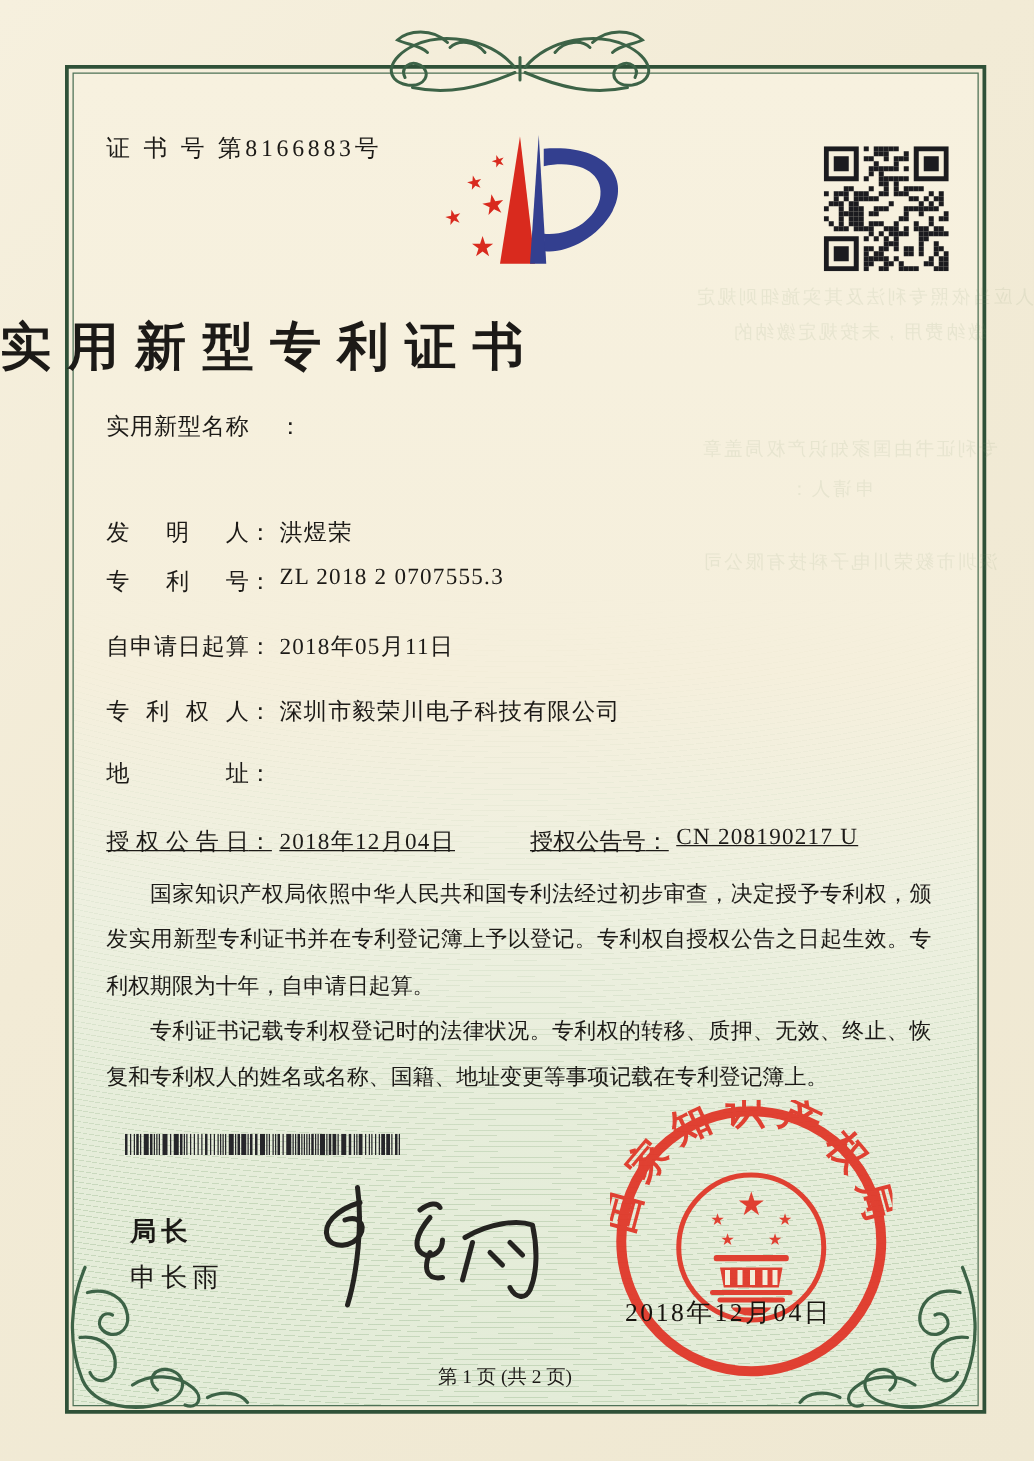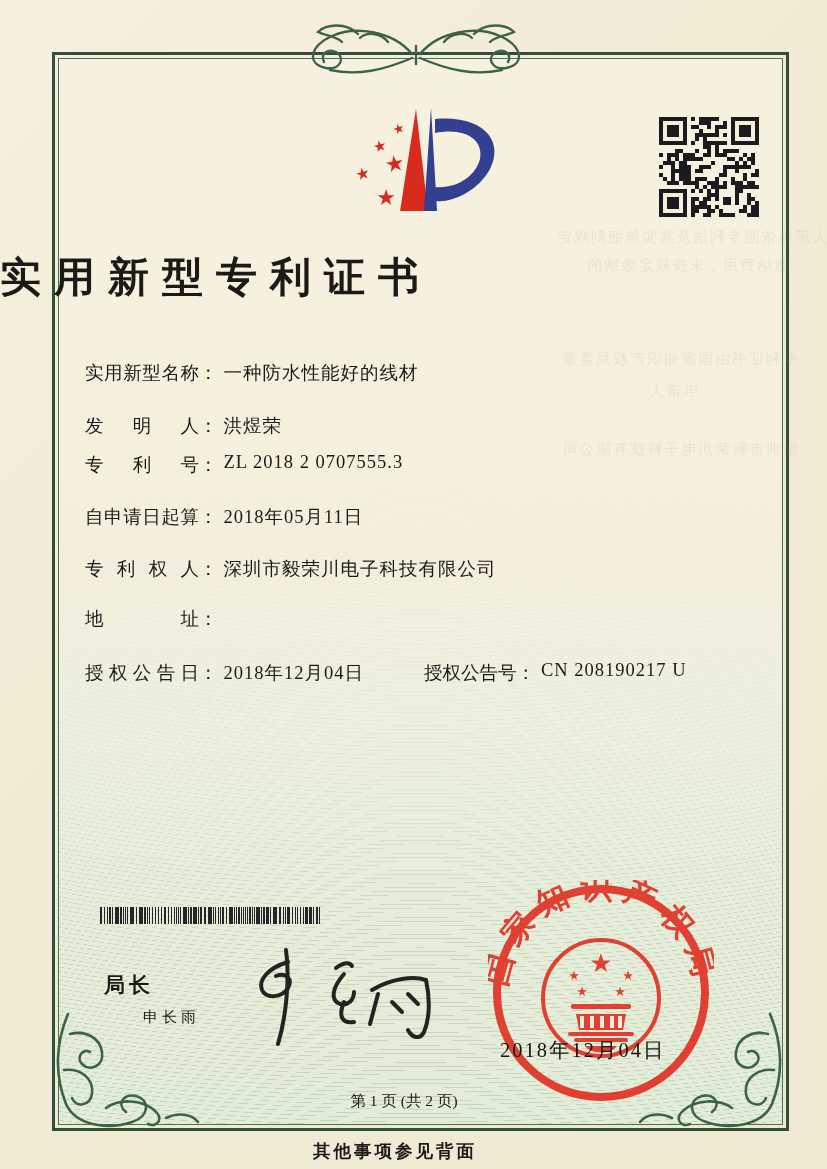--- a/index.html
+++ b/index.html
@@ -35,29 +35,29 @@
   .qr{position:absolute;left:659px;top:117px;}
   .title{position:absolute;left:0;width:827px;top:250px;text-align:left;
     font-size:41px;font-weight:700;letter-spacing:13px;}
   
   .row{position:absolute;left:85px;font-size:18.5px;display:flex;align-items:flex-start;}
   .flabel{display:inline-block;width:114px;text-align:justify;text-align-last:justify;
     -moz-text-align-last:justify;flex:none;}
   .colon{flex:none;margin-right:6px;}
   .fvalue{letter-spacing:1px;}
   .row-addr .fvalue{width:565px;line-height:1.75;}
-  .subpair{display:flex;}
+  .subpair{display:flex;text-decoration:underline;}
   
   .paras{position:absolute;left:85px;top:697px;width:660px;font-size:17.5px;
     line-height:2.08;text-align:justify;}
   .paras p{margin:0;text-indent:2em;}
   
   .barcode{position:absolute;left:100px;top:907px;}
   .director-title{position:absolute;left:104px;top:971px;font-size:21px;letter-spacing:4px;font-weight:bold;}
-  .director-name{position:absolute;left:104px;top:1008px;font-size:15px;letter-spacing:4px;margin-left:39px;}
+  .director-name{position:absolute;left:104px;top:1008px;font-size:21px;letter-spacing:4px;}
   .signature{position:absolute;left:232px;top:942px;}
   .seal{position:absolute;left:488px;top:880px;}
   .seal-date{position:absolute;left:500px;top:1036px;font-size:20.5px;letter-spacing:2px;
     color:#17140f;}
   .page-info{position:absolute;left:14px;width:780px;top:1091px;text-align:center;font-size:15.5px;}
   .footer-note{position:absolute;left:0;width:790px;top:1139px;text-align:center;
     font-size:17.5px;letter-spacing:3px;font-weight:600;}
   .orn{position:absolute;}
 </style>
 </head>
@@ -104,20 +104,21 @@
       <path d="M120,110 C132,104 146,106 152,114"></path>
     </g>
   </svg>
 
   <div class="ghost" style="left:555px;top:228px;">专利权人应当依照专利法及其实施细则规定</div>
   <div class="ghost" style="left:585px;top:256px;">缴纳费用，未按规定缴纳的</div>
   <div class="ghost" style="left:560px;top:350px;">专利证书由国家知识产权局盖章</div>
   <div class="ghost" style="left:630px;top:382px;">申请人：</div>
   <div class="ghost" style="left:560px;top:440px;">深圳市毅荣川电子科技有限公司</div>
 
+  <div class="cert-no">证 书 号 第8166883号</div>
 
   <svg class="logo" width="168" height="122" viewBox="0 0 168 122">
     <polygon points="80,6 92,108 64,108" fill="#d92a1e"></polygon>
     <polygon points="95,5 101,108 88,108" fill="#333f8f"></polygon>
     <path d="M99,16 C150,12 168,40 154,66 C142,88 116,100 100,98 L99,84 C122,86 140,72 144,56 C148,36 128,24 99,30 Z" fill="#333f8f"></path>
     <g fill="#d92a1e" font-family="'DejaVu Sans',sans-serif" text-anchor="middle">
       <text x="64" y="30" font-size="13" transform="rotate(-18 64 30)">★</text>
       <text x="45" y="48" font-size="15" transform="rotate(-14 45 48)">★</text>
       <text x="60" y="68" font-size="22" transform="rotate(-10 60 68)">★</text>
       <text x="28" y="76" font-size="16" transform="rotate(-14 28 76)">★</text>
@@ -344,24 +345,23 @@
       <rect x="18" y="0" width="7" height="7" fill="#1b1b1f"></rect>
       <rect x="19" y="1" width="5" height="5" fill="#f5efdc"></rect>
       <rect x="20" y="2" width="3" height="3" fill="#1b1b1f"></rect>
       <rect x="0" y="18" width="7" height="7" fill="#1b1b1f"></rect>
       <rect x="1" y="19" width="5" height="5" fill="#f5efdc"></rect>
       <rect x="2" y="20" width="3" height="3" fill="#1b1b1f"></rect>
     </svg>
 
   <div class="title">实用新型专利证书</div>
 
-  <div class="row" style="top:360px;">
+  <div class="row" style="top:328px;gap:24px;">
     <span class="flabel">实用新型名称</span>
       <span class="colon">：</span>
-    <span class="fvalue">一种防水性能好的线材</span>
   </div>
   <div class="row" style="top:413px;justify-content:center;">
     <span class="flabel">发明人</span>
       <span class="colon">：</span>
     <span class="fvalue">洪煜荣</span>
   </div>
   <div class="row" style="top:452px;">
     <span class="flabel">专利号</span>
       <span class="colon">：</span>
     <span class="fvalue">ZL 2018 2 0707555.3</span>
@@ -386,20 +386,24 @@
         <span class="colon">：</span>
       <span class="fvalue">2018年12月04日</span>
     </span>
     <span class="subpair" style="margin-left:60px;">
       <span class="flabel" style="width:auto;">授权公告号</span>
         <span class="colon">：</span>
       <span class="fvalue">CN 208190217 U</span>
     </span>
   </div>
 
+  <div class="paras">
+    <p>国家知识产权局依照中华人民共和国专利法经过初步审查，决定授予专利权，颁发实用新型专利证书并在专利登记簿上予以登记。专利权自授权公告之日起生效。专利权期限为十年，自申请日起算。</p>
+    <p>专利证书记载专利权登记时的法律状况。专利权的转移、质押、无效、终止、恢复和专利权人的姓名或名称、国籍、地址变更等事项记载在专利登记簿上。</p>
+  </div>
 
   <svg class="barcode" id="barcode" width="222" height="17" viewBox="0 0 222 17">
       <rect x="0" y="0" width="2" height="17" fill="#26262a"></rect>
       <rect x="4" y="0" width="1" height="17" fill="#26262a"></rect>
       <rect x="7" y="0" width="1" height="17" fill="#26262a"></rect>
       <rect x="9" y="0" width="2" height="17" fill="#26262a"></rect>
       <rect x="12" y="0" width="1" height="17" fill="#26262a"></rect>
       <rect x="15" y="0" width="4" height="17" fill="#26262a"></rect>
       <rect x="20" y="0" width="2" height="17" fill="#26262a"></rect>
       <rect x="23" y="0" width="1" height="17" fill="#26262a"></rect>
@@ -509,15 +513,14 @@
       <rect x="122" y="136" width="4" height="12" fill="#f5efdc"></rect>
       <rect x="130" y="136" width="4" height="12" fill="#f5efdc"></rect>
       <rect x="80" y="152" width="66" height="4" rx="2"></rect>
       <rect x="86" y="158" width="54" height="4" rx="2"></rect>
       <path d="M97,166 a17,10 0 0 0 32,0 z"></path>
     </g>
   </svg>
   <div class="seal-date">2018年12月04日</div>
 
   <div class="page-info">第 1 页 (共 2 页)</div>
-  <div class="footer-note">其他事项参见背面</div>
 
 </div>
 
 </body></html>

